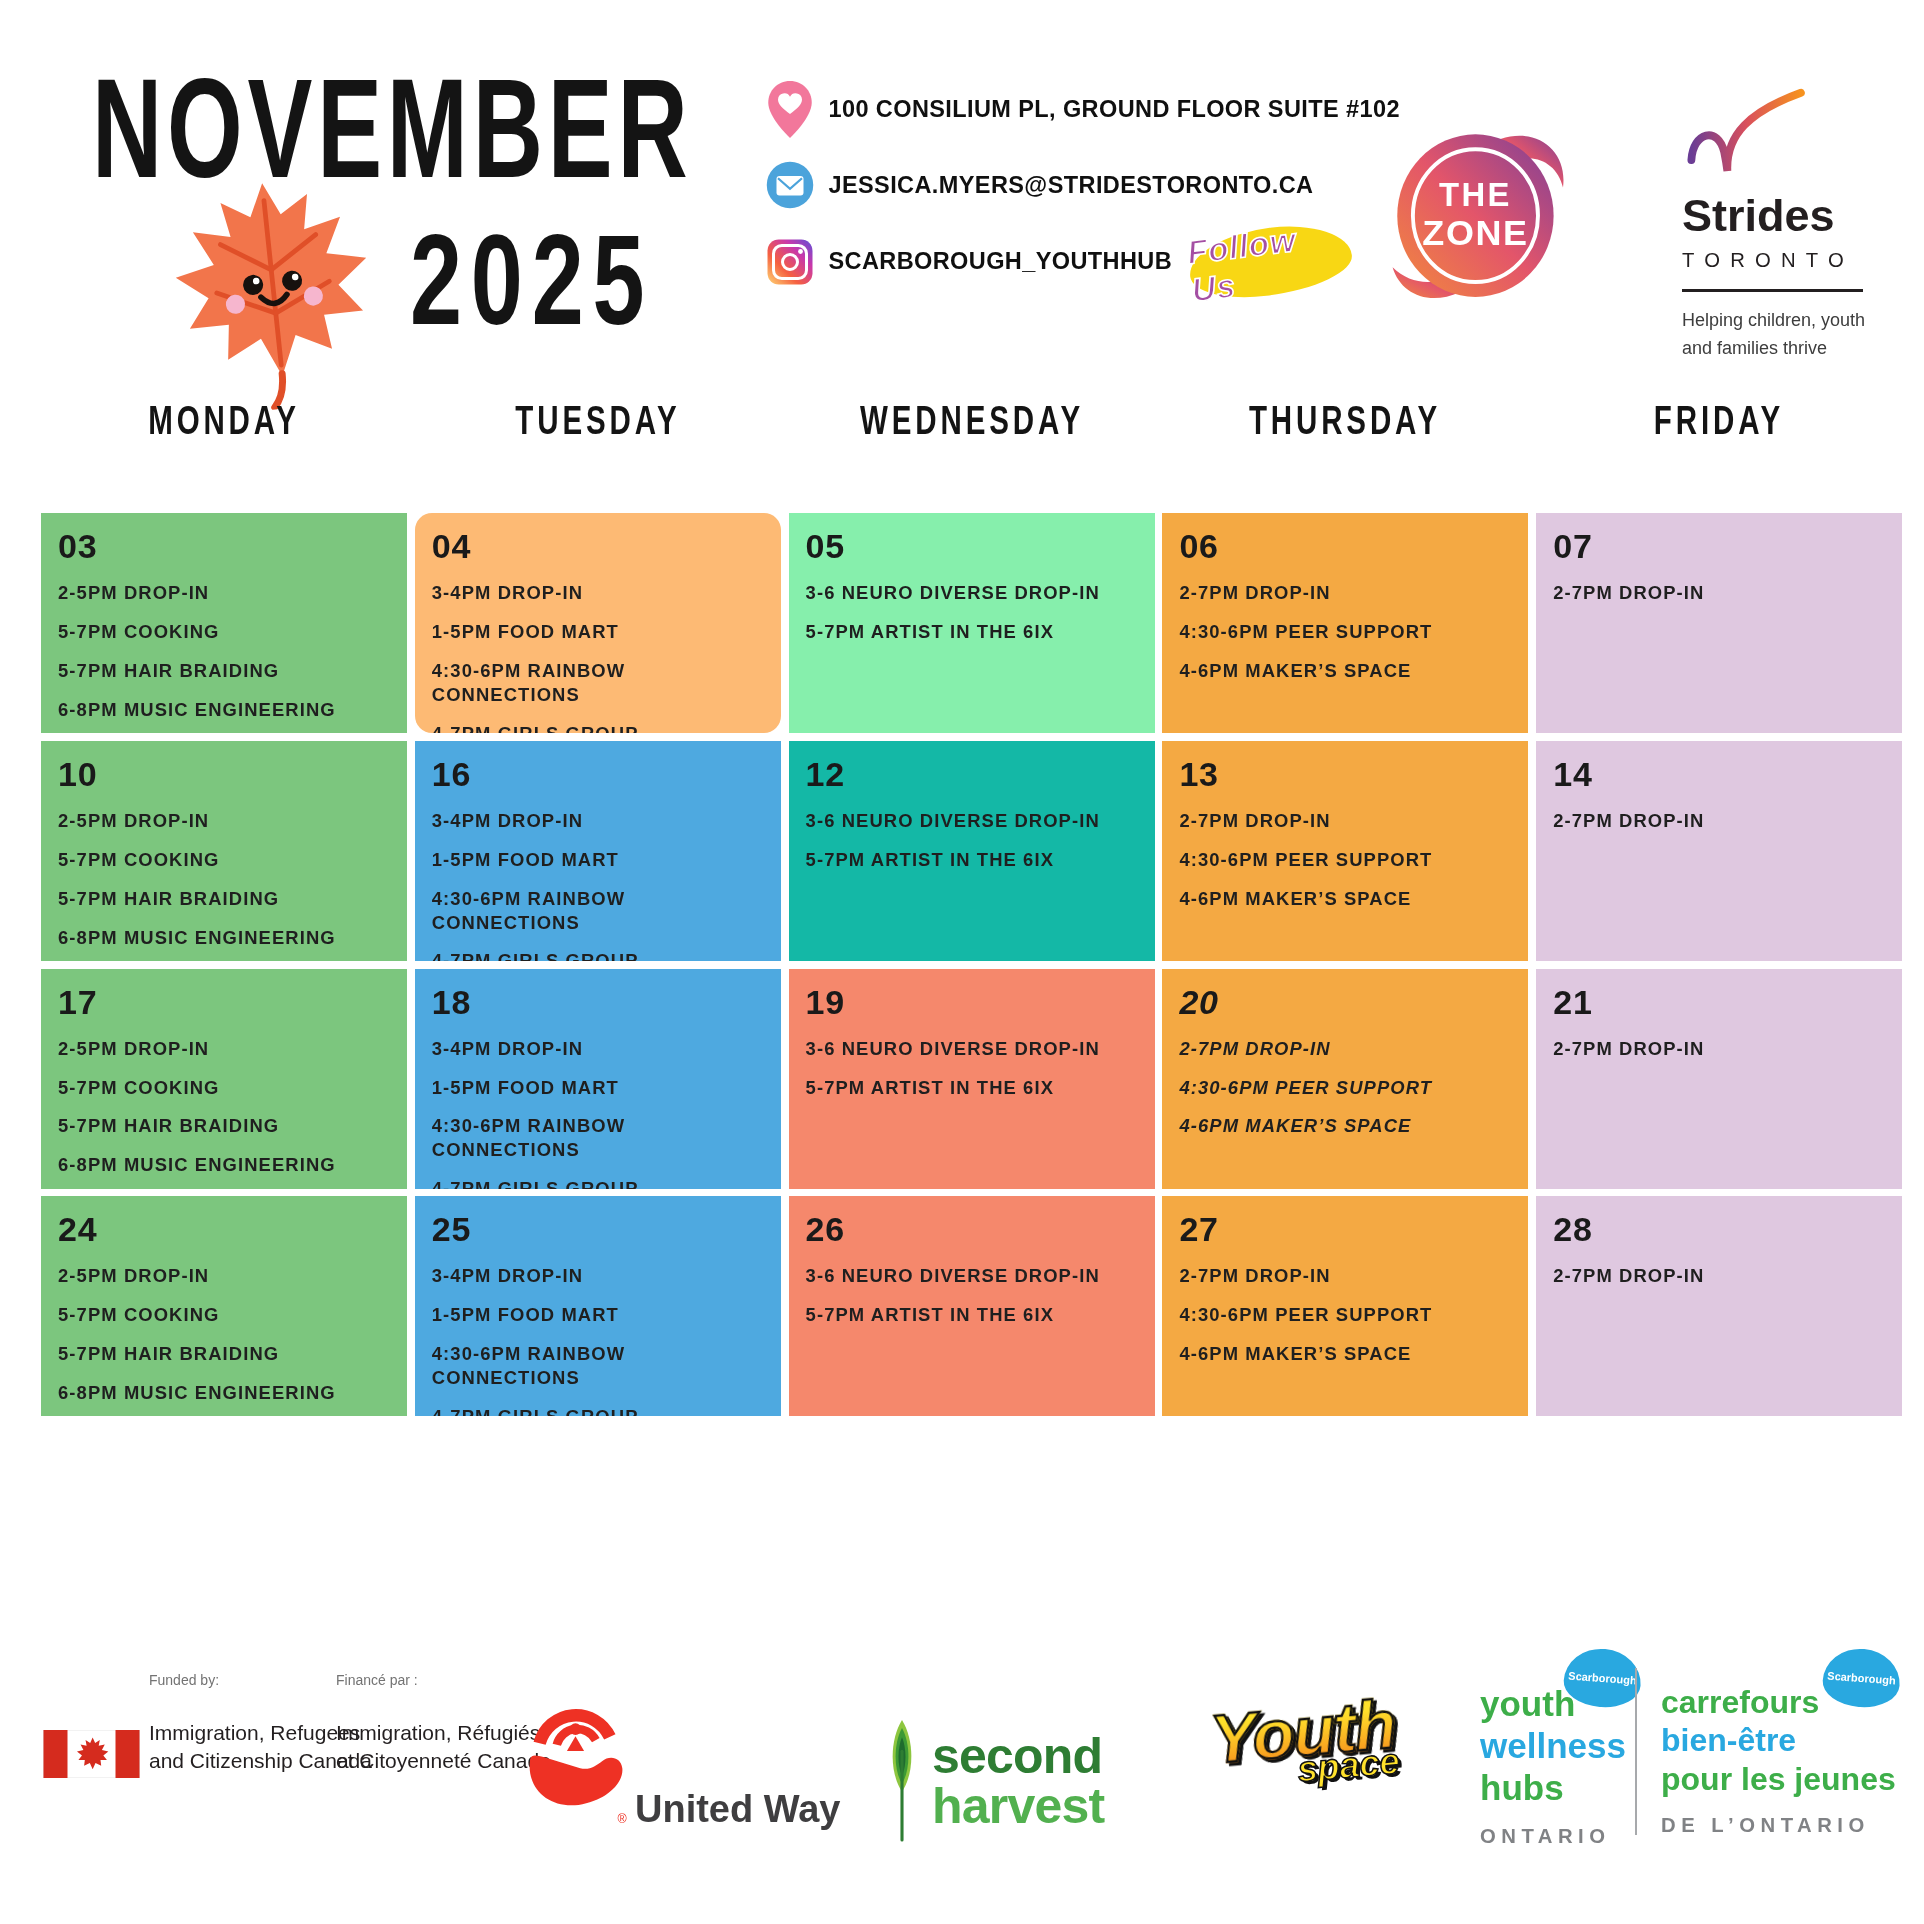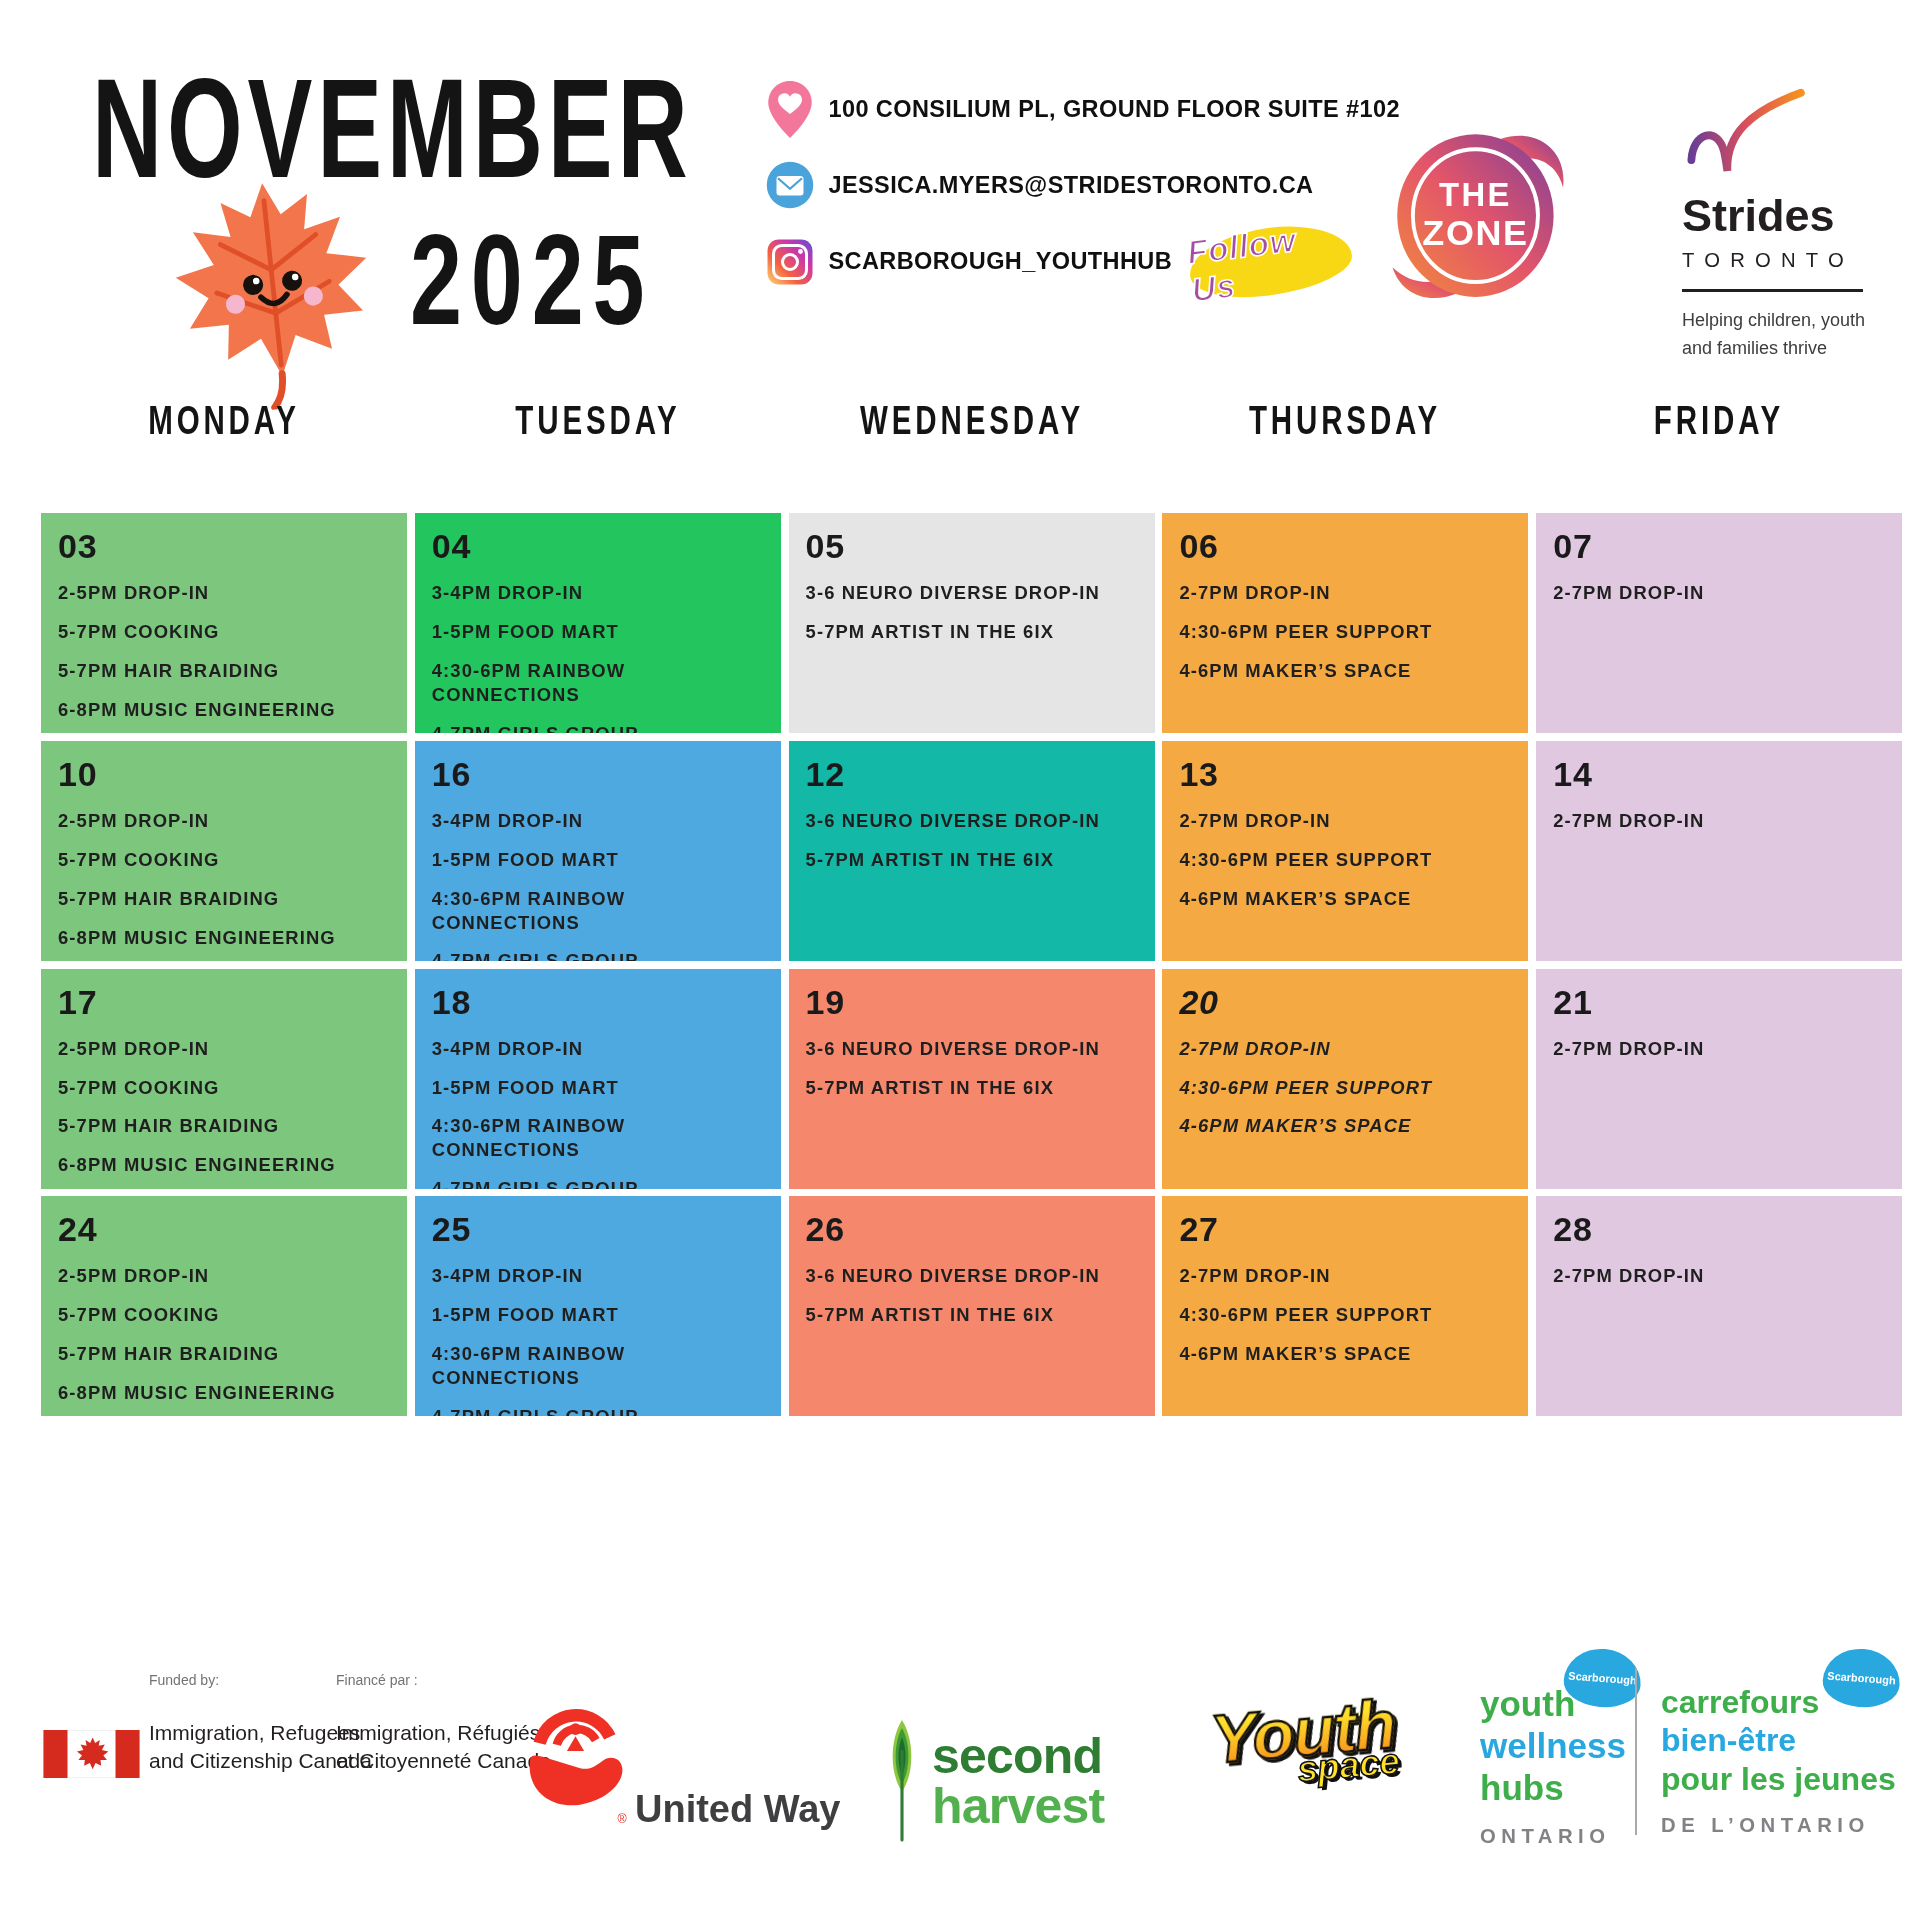--- a/index.html
+++ b/index.html
@@ -199,31 +199,31 @@
       <div class="cell" style="background: rgb(124, 198, 126);">
       <div class="daynum">03</div>
       <div class="events">
           <div class="event">2-5PM DROP-IN</div>
           <div class="event">5-7PM COOKING</div>
           <div class="event">5-7PM HAIR BRAIDING</div>
           <div class="event">6-8PM MUSIC ENGINEERING</div>
         </div>
 
     </div>
-      <div class="cell" style="background: #22c55e;">
+      <div class="cell" style="background: #fdba74; border-radius: 17px;">
       <div class="daynum">04</div>
       <div class="events">
           <div class="event">3-4PM DROP-IN</div>
           <div class="event">1-5PM FOOD MART</div>
           <div class="event">4:30-6PM RAINBOW CONNECTIONS</div>
           <div class="event">4-7PM GIRLS GROUP</div>
         </div>
 
     </div>
-      <div class="cell" style="background: #e5e5e5;">
+      <div class="cell" style="background: #86efac;">
       <div class="daynum">05</div>
       <div class="events">
           <div class="event">3-6 NEURO DIVERSE DROP-IN</div>
           <div class="event">5-7PM ARTIST IN THE 6IX</div>
         </div>
 
     </div>
       <div class="cell" style="background: rgb(244, 169, 67);">
       <div class="daynum">06</div>
       <div class="events">

